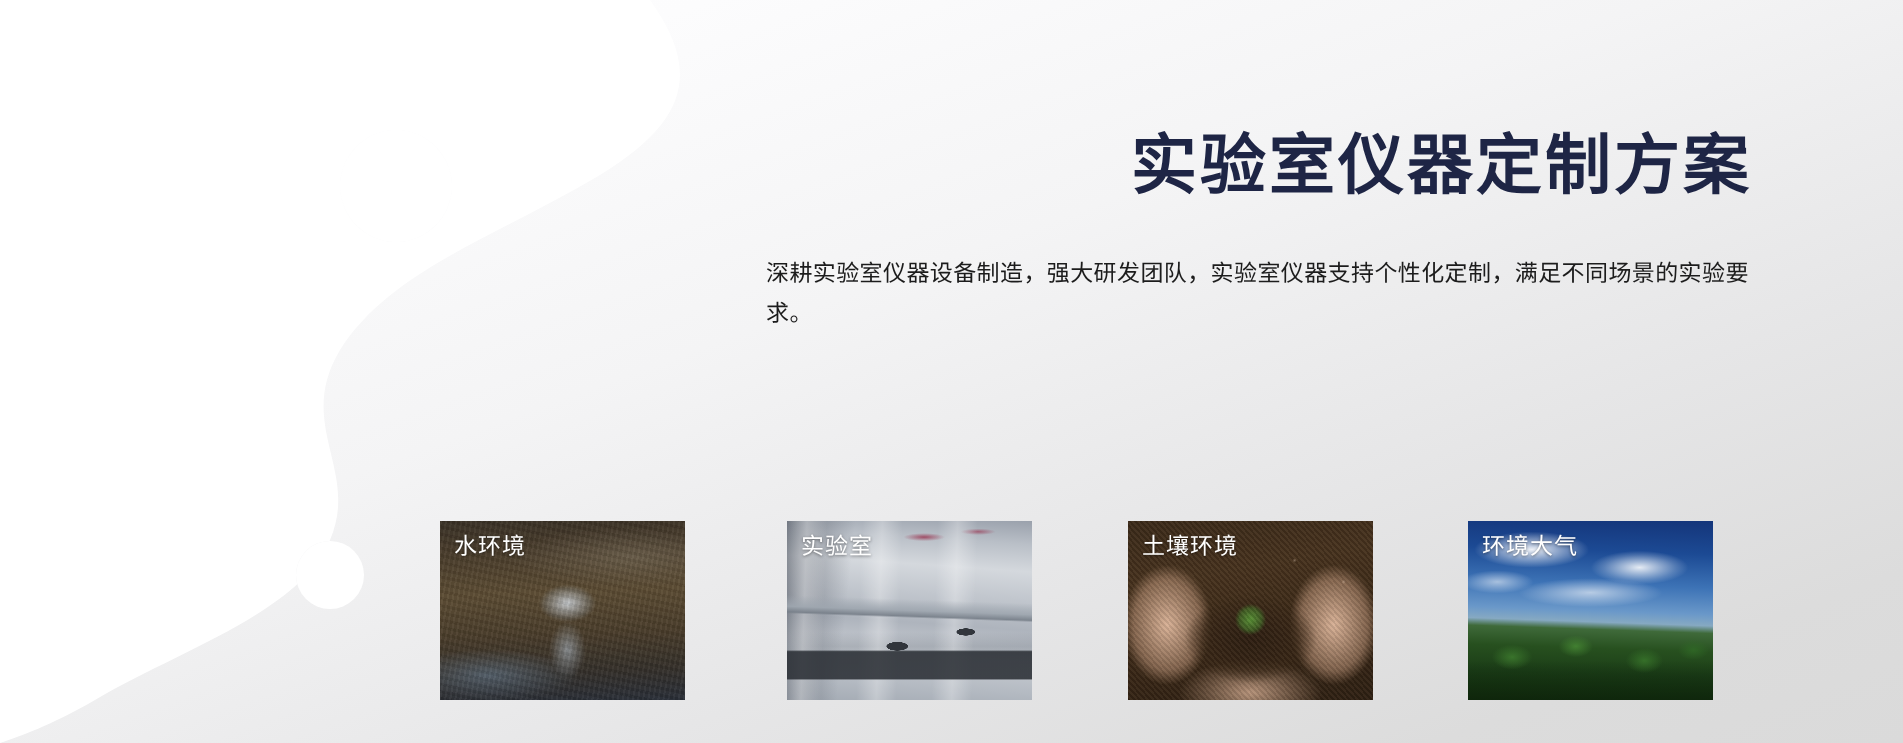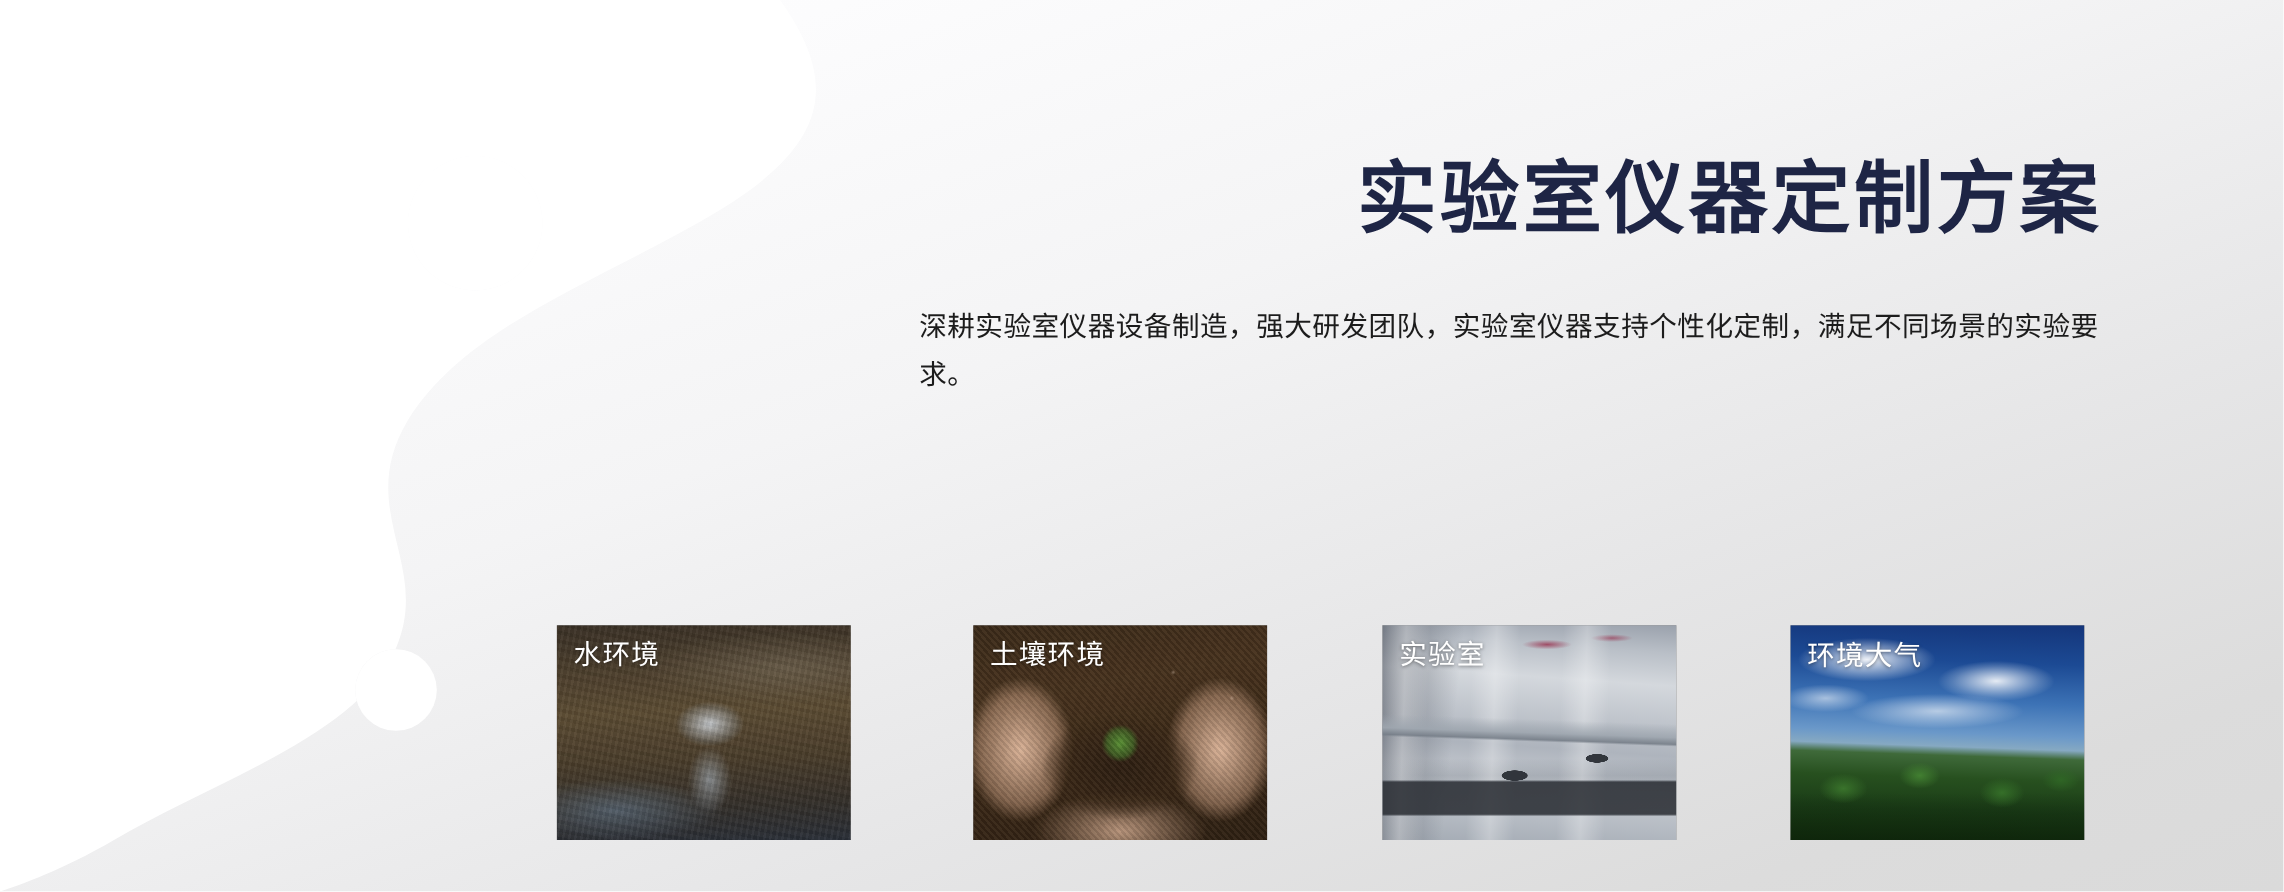--- a/index.html
+++ b/index.html
@@ -68,38 +68,38 @@
     line-height: 1.75;
     font-weight: 400;
     color: #1c1c1c;
     letter-spacing: 0.4px;
     max-width: 1000px;
   }
 
   
   .card-row {
     position: absolute;
-    left: 464px;
+    left: 440px;
     top: 521px;
     width: 1255px;
     height: 180px;
   }
 
   .cat-card {
     position: absolute;
     top: 0;
     width: 245px;
     height: 179px;
     overflow: hidden;
     background: #8a8a8a;
   }
   .cat-card:nth-child(1) { left: 0px; }
   .cat-card:nth-child(2) { left: 347px; }
   .cat-card:nth-child(3) { left: 688px; }
-  .cat-card:nth-child(4) { left: 1028px; font-family: Liberation Serif, serif; }
+  .cat-card:nth-child(4) { left: 1028px; }
 
   .cat-photo {
     position: absolute;
     inset: 0;
     width: 100%;
     height: 100%;
   }
 
   .cat-label {
     position: absolute;
@@ -259,28 +259,28 @@
   </div>
 
   <div class="card-row">
 
     <div class="cat-card">
       <div class="cat-photo photo-water"></div>
       <span class="cat-label">水环境</span>
     </div>
 
     <div class="cat-card">
+      <div class="cat-photo photo-lab"></div>
+      <span class="cat-label">实验室</span>
+    </div>
+
+    <div class="cat-card">
       <div class="cat-photo photo-soil"></div>
       <span class="cat-label">土壤环境</span>
     </div>
 
     <div class="cat-card">
-      <div class="cat-photo photo-lab"></div>
-      <span class="cat-label">实验室</span>
-    </div>
-
-    <div class="cat-card">
       <div class="cat-photo photo-sky"></div>
       <span class="cat-label">环境大气</span>
     </div>
 
   </div>
 </div>
 
 </body></html>

